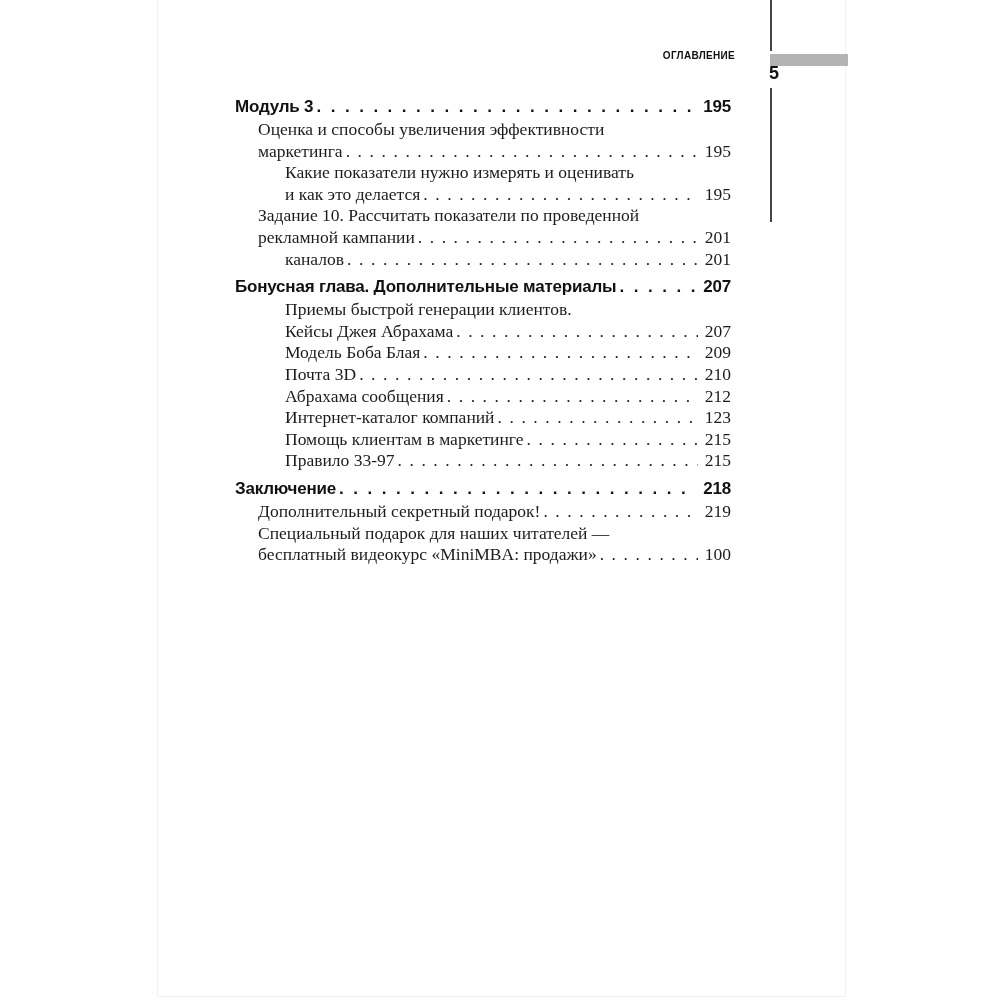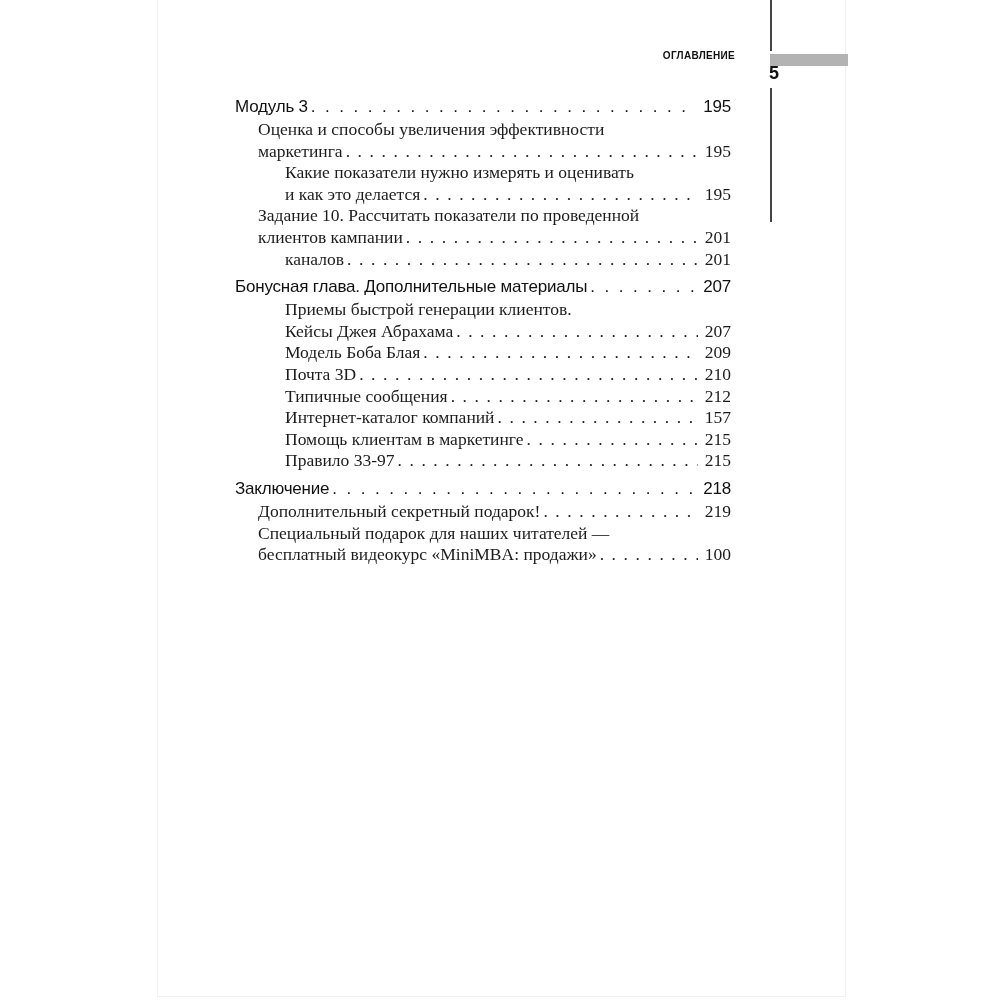--- a/index.html
+++ b/index.html
@@ -83,21 +83,21 @@
   }
   .row {
     display: flex;
     align-items: baseline;
   }
   .row .label { white-space: nowrap; }
   .row.lvl1 { padding-left: 23px; }
   .row.lvl2 { padding-left: 50px; text-align: center; }
   .row.bold {
     font-family: "Liberation Sans", sans-serif;
-    font-weight: normal;
+    font-weight: bold;
     font-size: 17px;
     line-height: 23px;
     letter-spacing: -0.2px;
     margin-top: 5px;
     margin-bottom: 1px;
     color: #111;
   }
   .toc .row.bold:first-child { margin-top: 0; }
   .leader {
     flex: 1 1 auto;
@@ -147,21 +147,21 @@
     </div>
     <div class="row lvl2">
       <span class="label">и как это делается</span>
       <span class="leader"></span>
       <span class="pagenum">195</span>
     </div>
     <div class="row lvl1">
       <span class="label">Задание 10. Рассчитать показатели по проведенной</span>
     </div>
     <div class="row lvl1">
-      <span class="label">клиентов кампании</span>
+      <span class="label">рекламной кампании</span>
       <span class="leader"></span>
       <span class="pagenum">201</span>
     </div>
     <div class="row lvl2">
       <span class="label">каналов</span>
       <span class="leader"></span>
       <span class="pagenum">201</span>
     </div>
     <div class="row lvl0 bold">
       <span class="label">Бонусная глава. Дополнительные материалы</span>
@@ -180,28 +180,28 @@
       <span class="label">Модель Боба Блая</span>
       <span class="leader"></span>
       <span class="pagenum">209</span>
     </div>
     <div class="row lvl2">
       <span class="label">Почта 3D</span>
       <span class="leader"></span>
       <span class="pagenum">210</span>
     </div>
     <div class="row lvl2">
-      <span class="label">Типичные сообщения</span>
+      <span class="label">Абрахама сообщения</span>
       <span class="leader"></span>
       <span class="pagenum">212</span>
     </div>
     <div class="row lvl2">
       <span class="label">Интернет-каталог компаний</span>
       <span class="leader"></span>
-      <span class="pagenum">157</span>
+      <span class="pagenum">123</span>
     </div>
     <div class="row lvl2">
       <span class="label">Помощь клиентам в маркетинге</span>
       <span class="leader"></span>
       <span class="pagenum">215</span>
     </div>
     <div class="row lvl2">
       <span class="label">Правило 33-97</span>
       <span class="leader"></span>
       <span class="pagenum">215</span>

